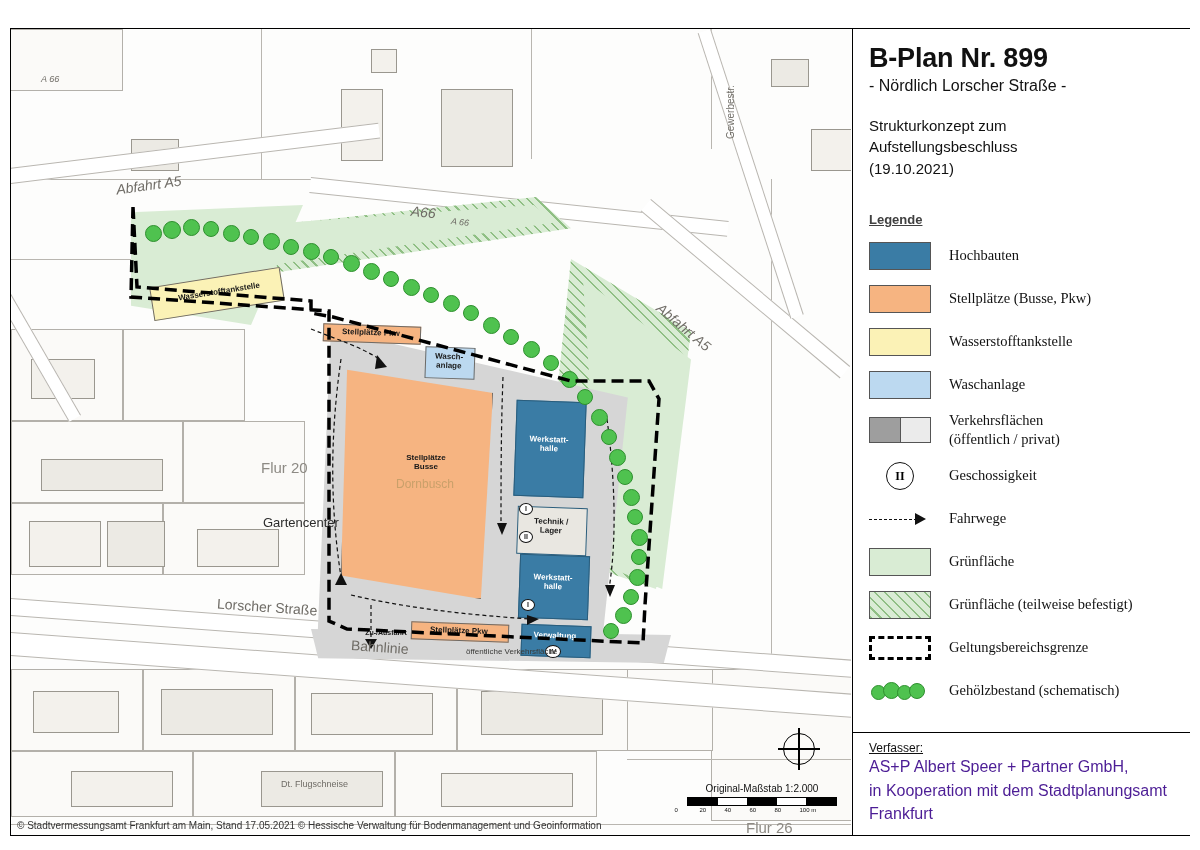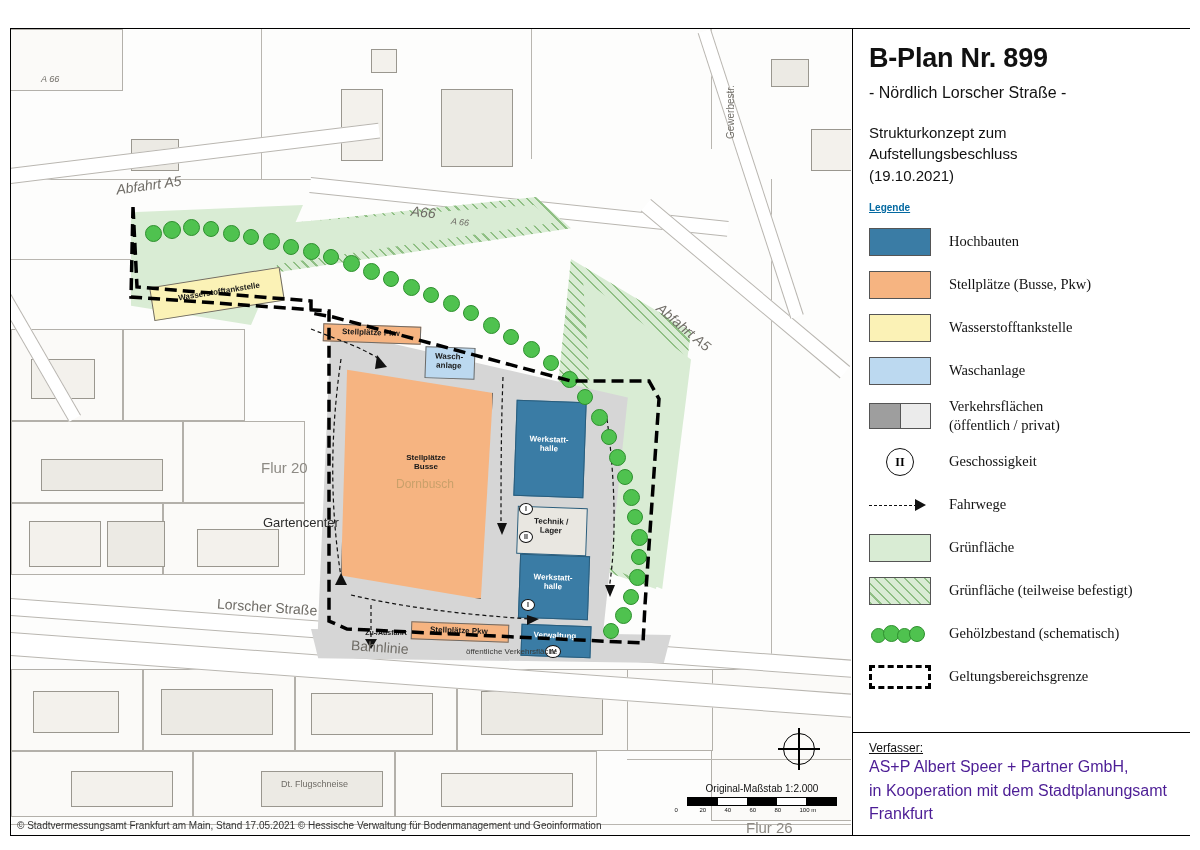--- a/index.html
+++ b/index.html
@@ -62,23 +62,23 @@
   .scaleticks span{flex:1;text-align:left;transform:translateX(-50%);}
   .northwrap{position:absolute;right:36px;bottom:70px;}
   .north{width:30px;height:30px;border:1.5px solid #000;border-radius:50%;position:relative;}
   .north:before,.north:after{content:"";position:absolute;background:#000;}
   .north:before{left:50%;top:-6px;width:1.5px;height:42px;margin-left:-.75px;}
   .north:after{top:50%;left:-6px;height:1.5px;width:42px;margin-top:-.75px;}
 
   
   .legend{position:absolute;left:852px;top:29px;width:338px;height:806px;background:#fff;border-left:1px solid #000;box-sizing:border-box;padding:14px 16px;}
   .ltitle{font-size:27px;font-weight:bold;color:#111;letter-spacing:-.2px;}
-  .lsub{font-size:16px;color:#111;margin-top:10px;}
+  .lsub{font-size:16px;color:#111;margin-top:3px;}
   .lsub2{font-size:15px;color:#111;margin-top:20px;line-height:1.42;}
-  .lhead{font-size:10px;font-weight:bold;color:#0369a1;margin-top:16px;text-decoration:underline;}
+  .lhead{font-size:13px;font-weight:bold;color:#404040;margin-top:33px;text-decoration:underline;}
   .ltable{margin-top:12px;font-family:Liberation Serif, serif;}
   .lrow{display:flex;align-items:center;min-height:34px;margin-bottom:9px;}
   .lsw{width:62px;min-width:62px;height:26px;margin-right:18px;display:flex;align-items:center;justify-content:center;}
   .swbox{width:62px;height:26px;border:1px solid #555;}
   .sw-hoch{background:#3a7ca5;}
   .sw-stell{background:#f6b481;}
   .sw-h2{background:#fbf2b6;}
   .sw-wasch{background:#bcd9f0;}
   .sw-verk{width:62px;height:26px;display:flex;}
   .sw-verk i{flex:1;border:1px solid #555;}
@@ -387,35 +387,35 @@
 
       <div class="lrow">
         <div class="lsw">
             <div class="swbox sw-gruenh"></div>
           </div>
         <div class="ltext">Grünfläche (teilweise befestigt)</div>
       </div>
 
       <div class="lrow">
         <div class="lsw">
+            <div class="sw-geltung"></div>
+          </div>
+        <div class="ltext">Geltungsbereichsgrenze</div>
+      </div>
+
+      <div class="lrow">
+        <div class="lsw">
           <div class="gehoelz">
             <i style="left:2px;top:4px;width:13px;height:13px;"></i>
             <i style="left:14px;top:1px;width:15px;height:15px;"></i>
             <i style="left:28px;top:4px;width:13px;height:13px;"></i>
             <i style="left:40px;top:2px;width:14px;height:14px;"></i>
           </div>
         </div>
         <div class="ltext">Gehölzbestand (schematisch)</div>
-      </div>
-
-      <div class="lrow">
-        <div class="lsw">
-            <div class="sw-geltung"></div>
-          </div>
-        <div class="ltext">Geltungsbereichsgrenze</div>
       </div>
     </div>
 
     <div class="footer">
       <div class="fhead">Verfasser:</div>
       <div class="ftxt">AS+P Albert Speer + Partner GmbH,</div>
       <div class="ftxt">in Kooperation mit dem Stadtplanungsamt Frankfurt</div>
     </div>
   </div>
 

